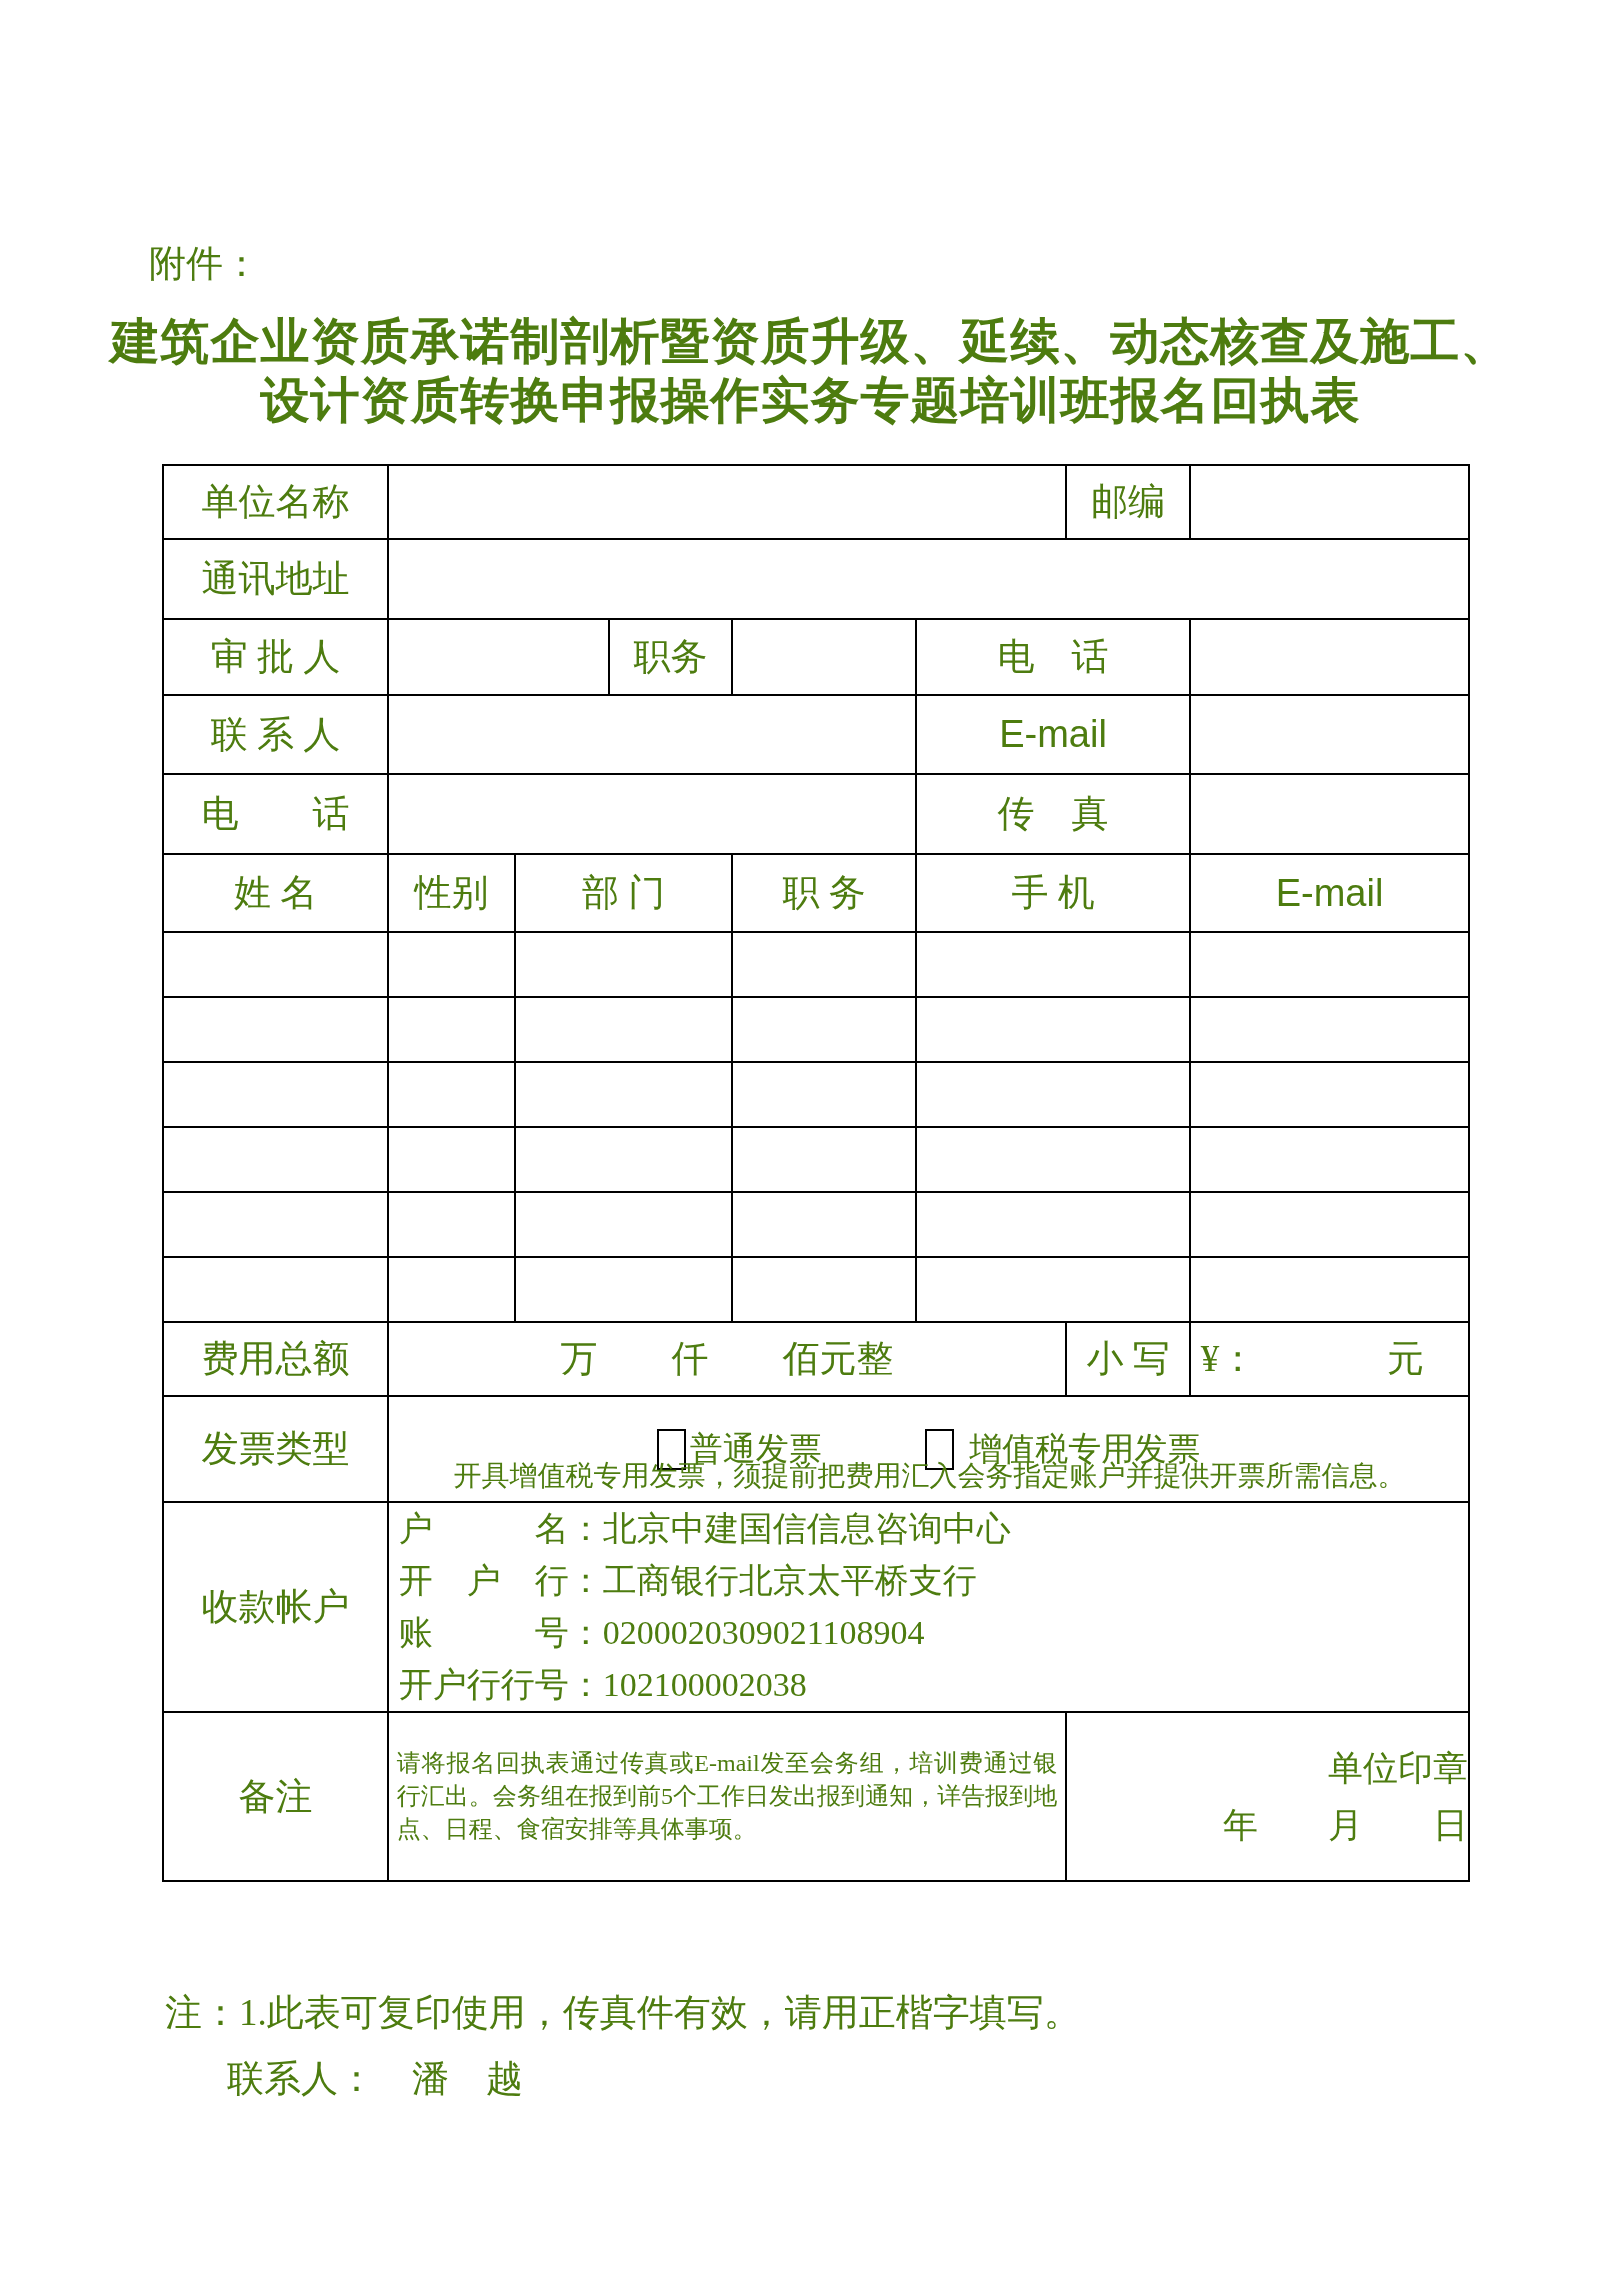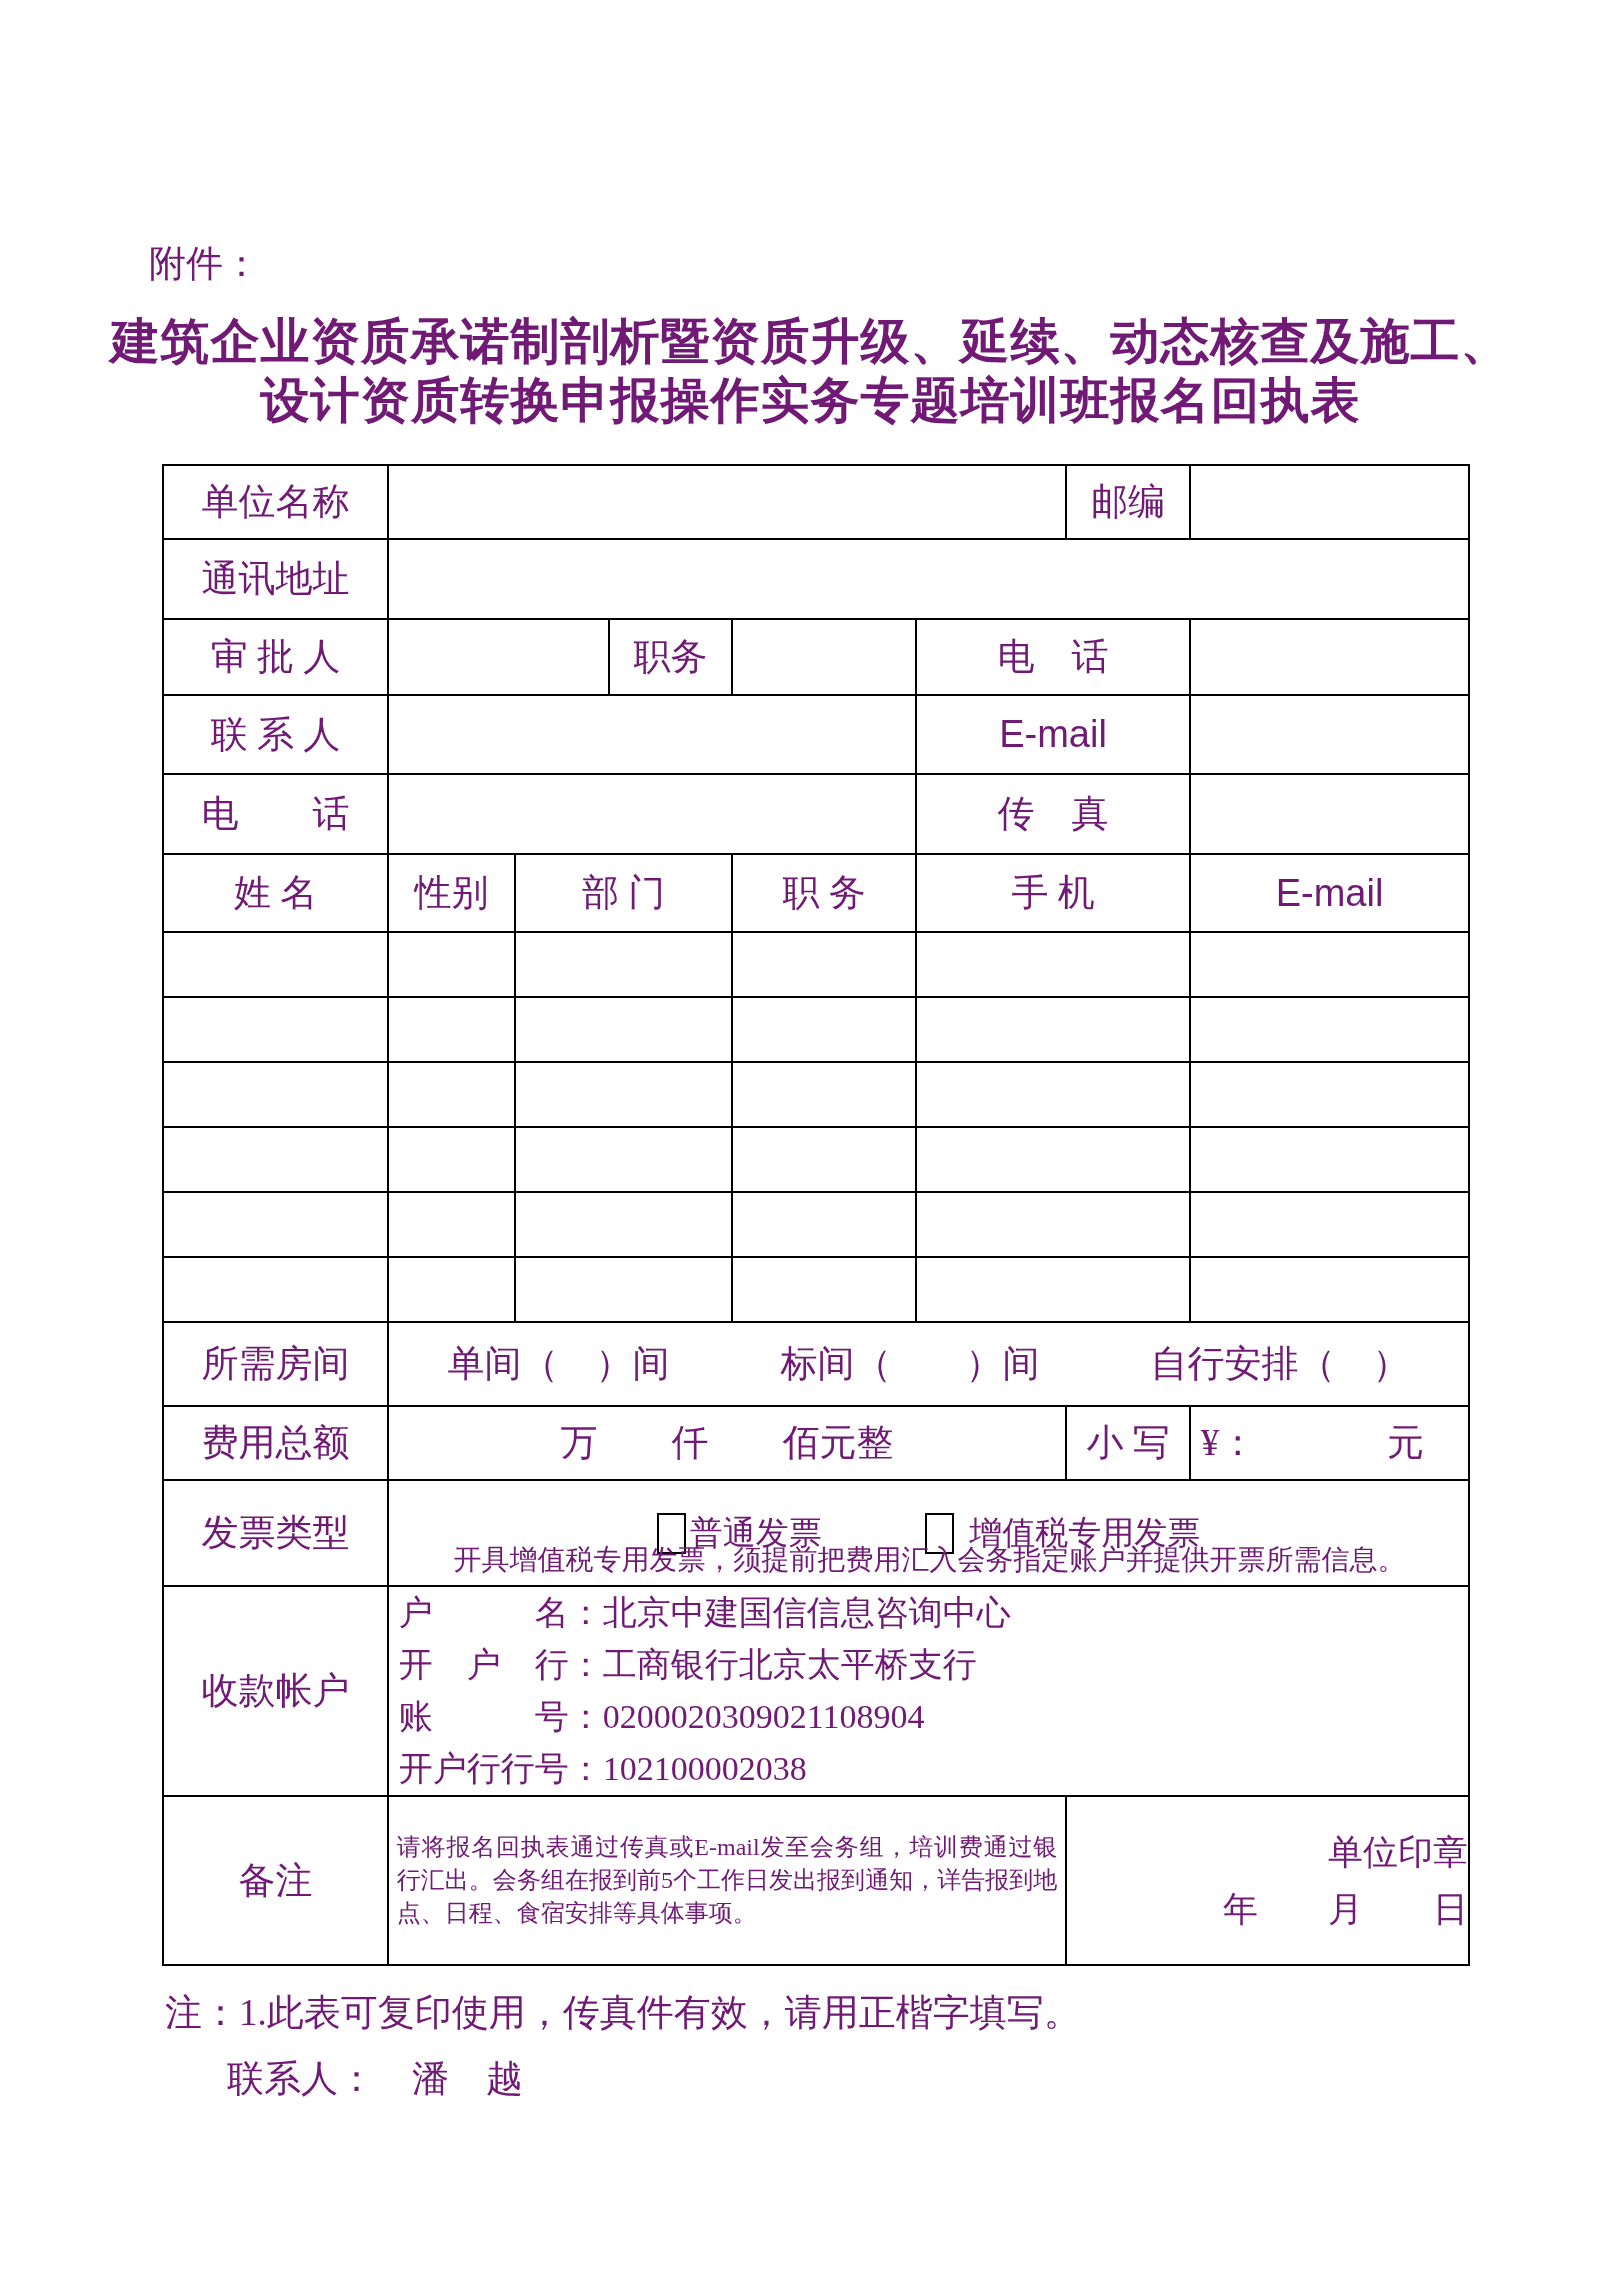--- a/index.html
+++ b/index.html
@@ -1,19 +1,19 @@
 <!DOCTYPE html>
 <html><head>
 <meta charset="utf-8">
 <style>
   * { margin:0; padding:0; box-sizing:border-box; }
   html,body { background:#ffffff; }
   .page {
     position:relative; width:1621px; height:2221px; background:#ffffff;
-    color:#701a75; font-family:"Liberation Serif","DejaVu Serif",serif;
+    color:#4d7c0f; font-family:"Liberation Serif","DejaVu Serif",serif;
     overflow:hidden;
   }
   .attachment { position:absolute; left:149px; top:239px; font-size:37px; }
   .doc-title {
     position:absolute; left:0; top:312px; width:100%;
     text-align:center; font-size:49px; font-weight:bold; line-height:59px;
     letter-spacing:1px;
   }
   table.form {
     position:absolute; left:162px; top:464px; width:1308px;
@@ -155,24 +155,20 @@
     </tr>
     <tr style="height:65px">
       <td></td>
       <td></td>
       <td colspan="2"></td>
       <td></td>
       <td colspan="2"></td>
       <td></td>
     </tr>
 
-    <tr style="height:84px">
-      <td class="lbl">所需房间</td>
-      <td colspan="7" class="rooms-value">单间（　）间　　　标间（　　）间　　　自行安排（　）</td>
-    </tr>
 
     <tr style="height:74px">
       <td class="lbl">费用总额</td>
       <td colspan="5" class="fee-value">万　　仟　　佰元整</td>
       <td class="lbl">小 写</td>
       <td>
         <div class="amount-flex">
           <span>¥：</span>
           <span>元</span>
         </div>

